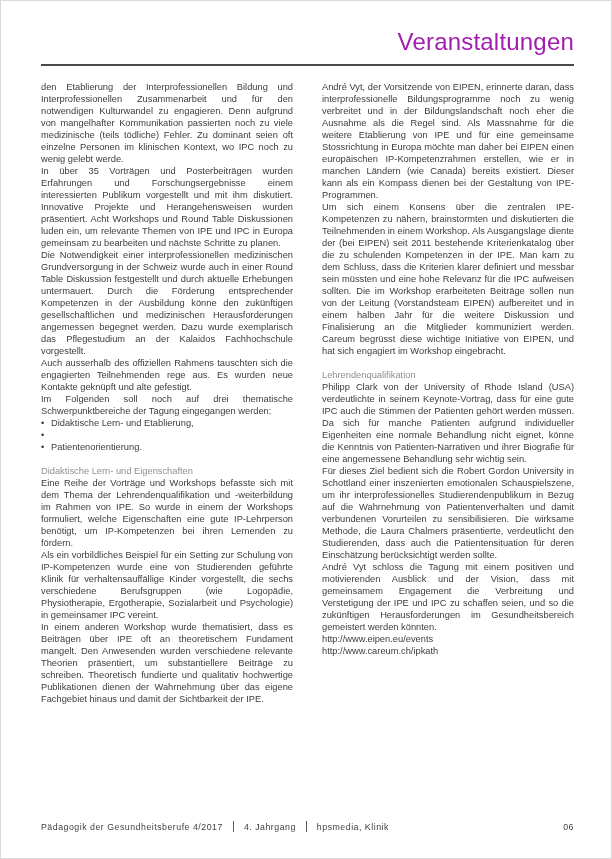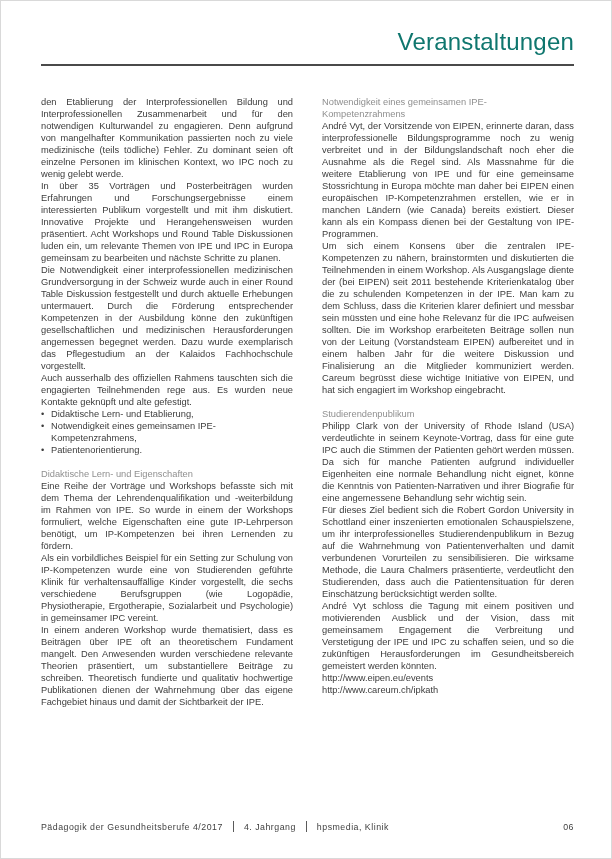--- a/index.html
+++ b/index.html
@@ -16,32 +16,32 @@
     border: 1px solid #d9d9d9;
     overflow: hidden;
   }
   header { padding: 26px 37px 0 40px; }
   .page-title {
     margin: 0;
     text-align: right;
     font-size: 24px;
     font-weight: 400;
     line-height: 30px;
-    color: #0f766e;
+    color: #a21caf;
     letter-spacing: 0.2px;
   }
   .title-rule {
     margin-top: 7px;
     height: 2px;
     background: #4a4a4a;
   }
   .columns {
     display: flex;
     gap: 29px;
-    padding: 30px 37px 0 40px;
+    padding: 15px 37px 0 40px;
   }
   .col {
     width: 50%;
     font-size: 9.3px;
     line-height: 12px;
     color: #3c3c3c;
   }
   .col p {
     margin: 0;
     text-align: justify;
@@ -95,45 +95,44 @@
     <div class="title-rule"></div>
   </header>
 
   <main class="columns">
 
     <section class="col">
       <p>den Etablierung der Interprofessionellen Bildung und Interprofessionellen Zusammenarbeit und für den notwendigen Kulturwandel zu engagieren. Denn aufgrund von mangelhafter Kommunikation passierten noch zu viele medizinische (teils tödliche) Fehler. Zu dominant seien oft einzelne Personen im klinischen Kontext, wo IPC noch zu wenig gelebt werde.</p>
       <p>In über 35 Vorträgen und Posterbeiträgen wurden Erfahrungen und Forschungsergebnisse einem interessierten Publikum vorgestellt und mit ihm diskutiert. Innovative Projekte und Herangehensweisen wurden präsentiert. Acht Workshops und Round Table Diskussionen luden ein, um relevante Themen von IPE und IPC in Europa gemeinsam zu bearbeiten und nächste Schritte zu planen.</p>
       <p>Die Notwendigkeit einer interprofessionellen medizinischen Grundversorgung in der Schweiz wurde auch in einer Round Table Diskussion festgestellt und durch aktuelle Erhebungen untermauert. Durch die Förderung entsprechender Kompetenzen in der Ausbildung könne den zukünftigen gesellschaftlichen und medizinischen Herausforderungen angemessen begegnet werden. Dazu wurde exemplarisch das Pflegestudium an der Kalaidos Fachhochschule vorgestellt.</p>
       <p>Auch ausserhalb des offiziellen Rahmens tauschten sich die engagierten Teilnehmenden rege aus. Es wurden neue Kontakte geknüpft und alte gefestigt.</p>
+      <p>Im Folgenden soll noch auf drei thematische Schwerpunktbereiche der Tagung eingegangen werden:</p>
       <ul class="bullet-list">
         <li>
           <span class="bullet-glyph">•</span>
           <span class="bullet-text">Didaktische Lern- und Etablierung,</span>
         </li>
         <li>
           <span class="bullet-glyph">•</span>
-          <span class="bullet-text">Notwendigkeit eines gemeinsamen IPE-Kompetenzrahmens,</span>
         </li>
         <li>
           <span class="bullet-glyph">•</span>
           <span class="bullet-text">Patientenorientierung.</span>
         </li>
       </ul>
       <h2 class="section-heading">Didaktische Lern- und Eigenschaften</h2>
       <p>Eine Reihe der Vorträge und Workshops befasste sich mit dem Thema der Lehrendenqualifikation und -weiterbildung im Rahmen von IPE. So wurde in einem der Workshops formuliert, welche Eigenschaften eine gute IP-Lehrperson benötigt, um IP-Kompetenzen bei ihren Lernenden zu fördern.</p>
       <p>Als ein vorbildliches Beispiel für ein Setting zur Schulung von IP-Kompetenzen wurde eine von Studierenden geführte Klinik für verhaltensauffällige Kinder vorgestellt, die sechs verschiedene Berufsgruppen (wie Logopädie, Physiotherapie, Ergotherapie, Sozialarbeit und Psychologie) in gemeinsamer IPC vereint.</p>
       <p>In einem anderen Workshop wurde thematisiert, dass es Beiträgen über IPE oft an theoretischem Fundament mangelt. Den Anwesenden wurden verschiedene relevante Theorien präsentiert, um substantiellere Beiträge zu schreiben. Theoretisch fundierte und qualitativ hochwertige Publikationen dienen der Wahrnehmung über das eigene Fachgebiet hinaus und damit der Sichtbarkeit der IPE.</p>
     </section>
 
     <section class="col">
-      <h2 class="section-heading first narrow">Notwendigkeit eines gemeinsamen IPE-Kompetenzrahmens</h2>
       <p>André Vyt, der Vorsitzende von EIPEN, erinnerte daran, dass interprofessionelle Bildungsprogramme noch zu wenig verbreitet und in der Bildungslandschaft noch eher die Ausnahme als die Regel sind. Als Massnahme für die weitere Etablierung von IPE und für eine gemeinsame Stossrichtung in Europa möchte man daher bei EIPEN einen europäischen IP-Kompetenzrahmen erstellen, wie er in manchen Ländern (wie Canada) bereits existiert. Dieser kann als ein Kompass dienen bei der Gestaltung von IPE-Programmen.</p>
       <p>Um sich einem Konsens über die zentralen IPE-Kompetenzen zu nähern, brainstormten und diskutierten die Teilnehmenden in einem Workshop. Als Ausgangslage diente der (bei EIPEN) seit 2011 bestehende Kriterienkatalog über die zu schulenden Kompetenzen in der IPE. Man kam zu dem Schluss, dass die Kriterien klarer definiert und messbar sein müssten und eine hohe Relevanz für die IPC aufweisen sollten. Die im Workshop erarbeiteten Beiträge sollen nun von der Leitung (Vorstandsteam EIPEN) aufbereitet und in einem halben Jahr für die weitere Diskussion und Finalisierung an die Mitglieder kommuniziert werden. Careum begrüsst diese wichtige Initiative von EIPEN, und hat sich engagiert im Workshop eingebracht.</p>
-      <h2 class="section-heading">Studierendenpublikum</h2>
+      <h2 class="section-heading">Lehrendenqualifikation</h2>
       <p>Philipp Clark von der University of Rhode Island (USA) verdeutlichte in seinem Keynote-Vortrag, dass für eine gute IPC auch die Stimmen der Patienten gehört werden müssen. Da sich für manche Patienten aufgrund individueller Eigenheiten eine normale Behandlung nicht eignet, könne die Kenntnis von Patienten-Narrativen und ihrer Biografie für eine angemessene Behandlung sehr wichtig sein.</p>
       <p>Für dieses Ziel bedient sich die Robert Gordon University in Schottland einer inszenierten emotionalen Schauspielszene, um ihr interprofessionelles Studierendenpublikum in Bezug auf die Wahrnehmung von Patientenverhalten und damit verbundenen Vorurteilen zu sensibilisieren. Die wirksame Methode, die Laura Chalmers präsentierte, verdeutlicht den Studierenden, dass auch die Patientensituation für deren Einschätzung berücksichtigt werden sollte.</p>
       <p>André Vyt schloss die Tagung mit einem positiven und motivierenden Ausblick und der Vision, dass mit gemeinsamem Engagement die Verbreitung und Verstetigung der IPE und IPC zu schaffen seien, und so die zukünftigen Herausforderungen im Gesundheitsbereich gemeistert werden könnten.</p>
       <a class="link-url" href="#">http://www.eipen.eu/events</a>
       <a class="link-url" href="#">http://www.careum.ch/ipkath</a>
     </section>
 
   </main>
 
   <footer>

